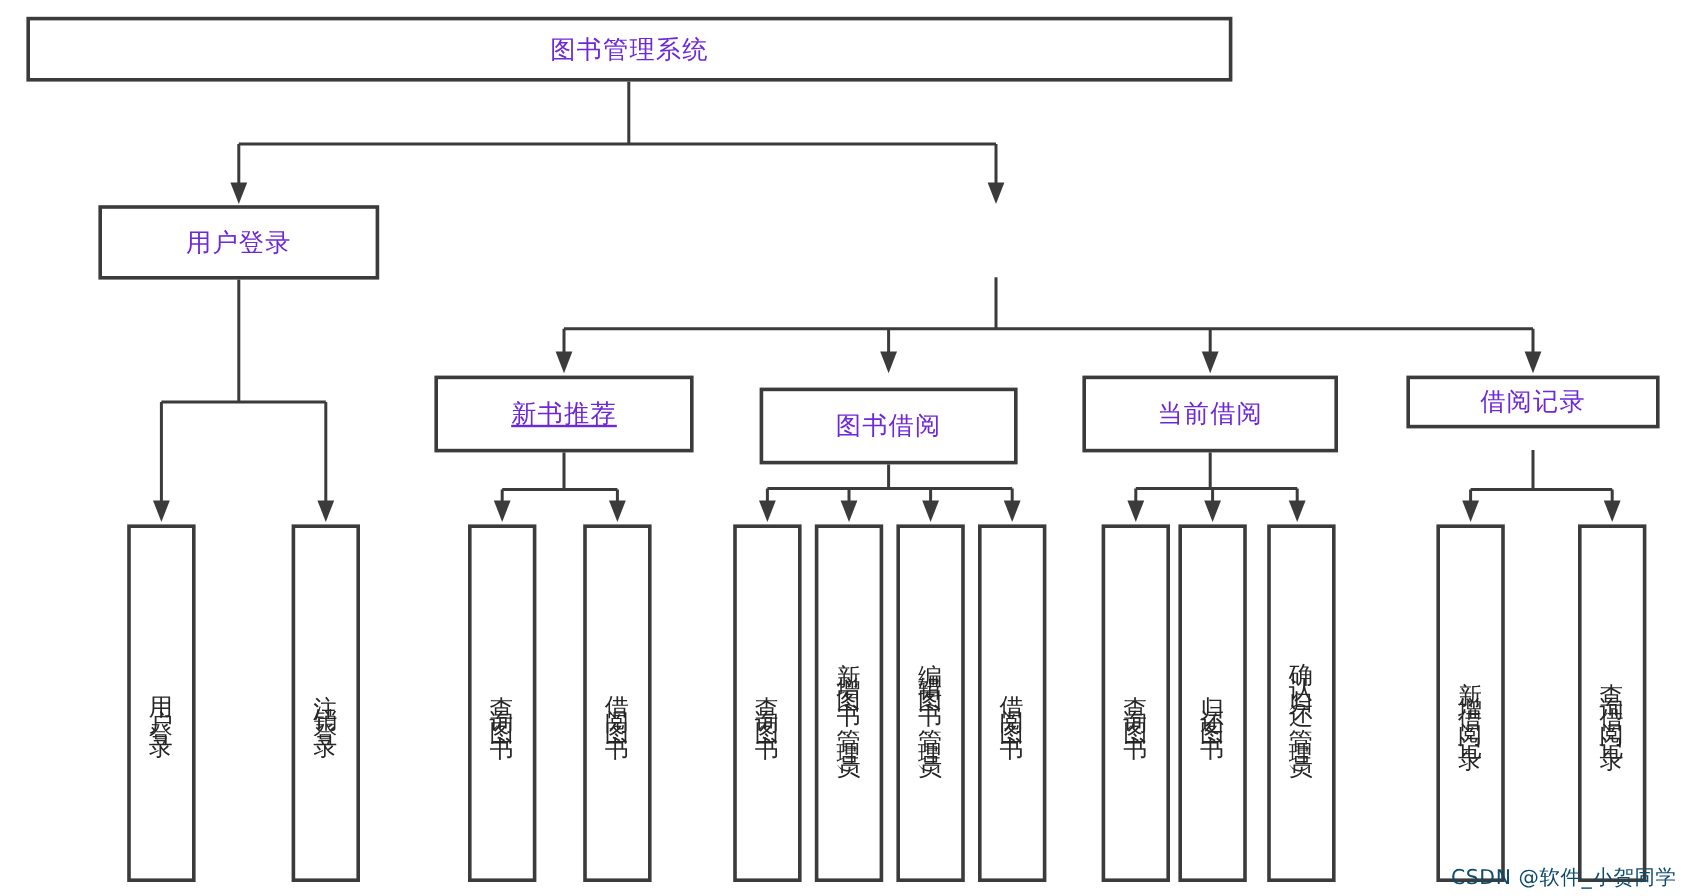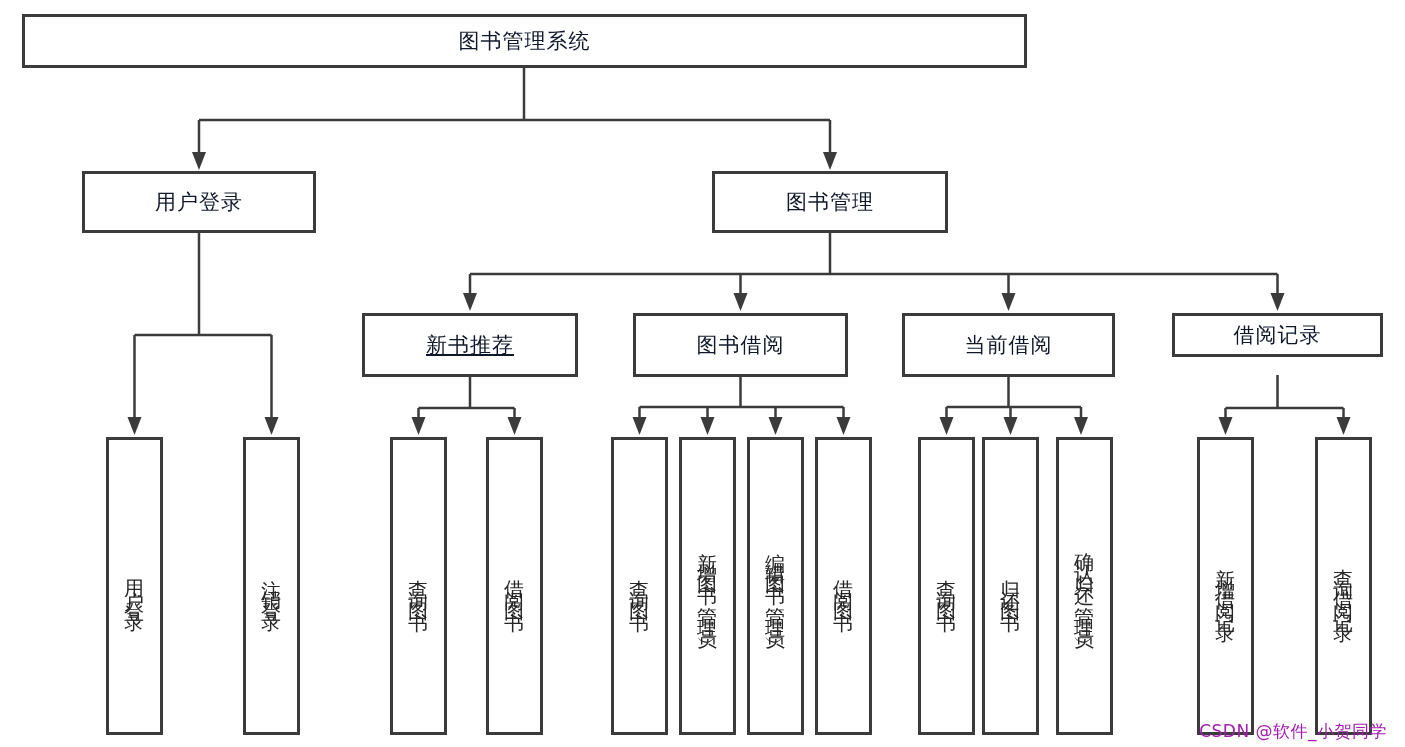--- a/index.html
+++ b/index.html
@@ -19,21 +19,21 @@
   .hbox {
     position: absolute;
     box-sizing: border-box;
     background: #ffffff;
     border: 3px solid #3b3b3b;
     display: flex;
     align-items: center;
     justify-content: center;
     font-size: 21px;
     letter-spacing: 1px;
-    color: #0f172a;
+    color: #6d28d9;
     z-index: 2;
   }
   .vbox {
     position: absolute;
     top: 437px;
     width: 57px;
     height: 298px;
     box-sizing: border-box;
     background: #ffffff;
     border: 3px solid #3b3b3b;
@@ -46,25 +46,25 @@
     writing-mode: vertical-rl;
     text-orientation: mixed;
     font-size: 20px;
     line-height: 1;
     letter-spacing: 11px;
     color: #262626;
     white-space: nowrap;
   }
   #watermark {
     position: absolute;
-    right: 18px;
+    right: 8px;
     bottom: 4px;
     font-size: 17px;
     letter-spacing: 0.5px;
-    color: #a21caf;
+    color: #0c4a6e;
     z-index: 3;
   }
 </style>
 </head>
 <body>
 
 <div id="canvas">
 
   <svg id="connectors" width="1405" height="747" viewBox="0 0 1405 747">
     <g stroke="#3b3b3b" stroke-width="2.5" fill="none">
@@ -102,24 +102,23 @@
       <polygon points="1003.5,417 1017.5,417 1010.5,435"></polygon>
       <polygon points="1074,417 1088,417 1081,435"></polygon>
       <polygon points="1218.5,417 1232.5,417 1225.5,435"></polygon>
       <polygon points="1336.5,417 1350.5,417 1343.5,435"></polygon>
     </g>
   </svg>
 
   <div class="hbox" style="left:22px; top:14px; width:1005px; height:54px;">图书管理系统</div>
 
   <div class="hbox" style="left:82px; top:171px; width:234px; height:62px;">用户登录</div>
-  <div class="hbox" style="left:712px; top:171px; width:236px; height:62px;">图书管理</div>
 
   <div class="hbox" style="left:362px; top:313px; width:216px; height:64px;text-decoration:underline;">新书推荐</div>
-  <div class="hbox" style="left:633px; top:313px; width:215px; height:64px;text-align:center;">图书借阅</div>
+  <div class="hbox" style="left:633px; top:323px; width:215px; height:64px;text-align:center;">图书借阅</div>
   <div class="hbox" style="left:902px; top:313px; width:213px; height:64px;font-family:Liberation Serif, serif;">当前借阅</div>
   <div class="hbox" style="left:1172px; top:313px; width:211px; height:44px;">借阅记录</div>
 
   <div class="vbox" style="left:106px;">
     <span class="vtext">用户登录</span>
   </div>
   <div class="vbox" style="left:243px;">
     <span class="vtext">注销登录</span>
   </div>
   <div class="vbox" style="left:390px;">

